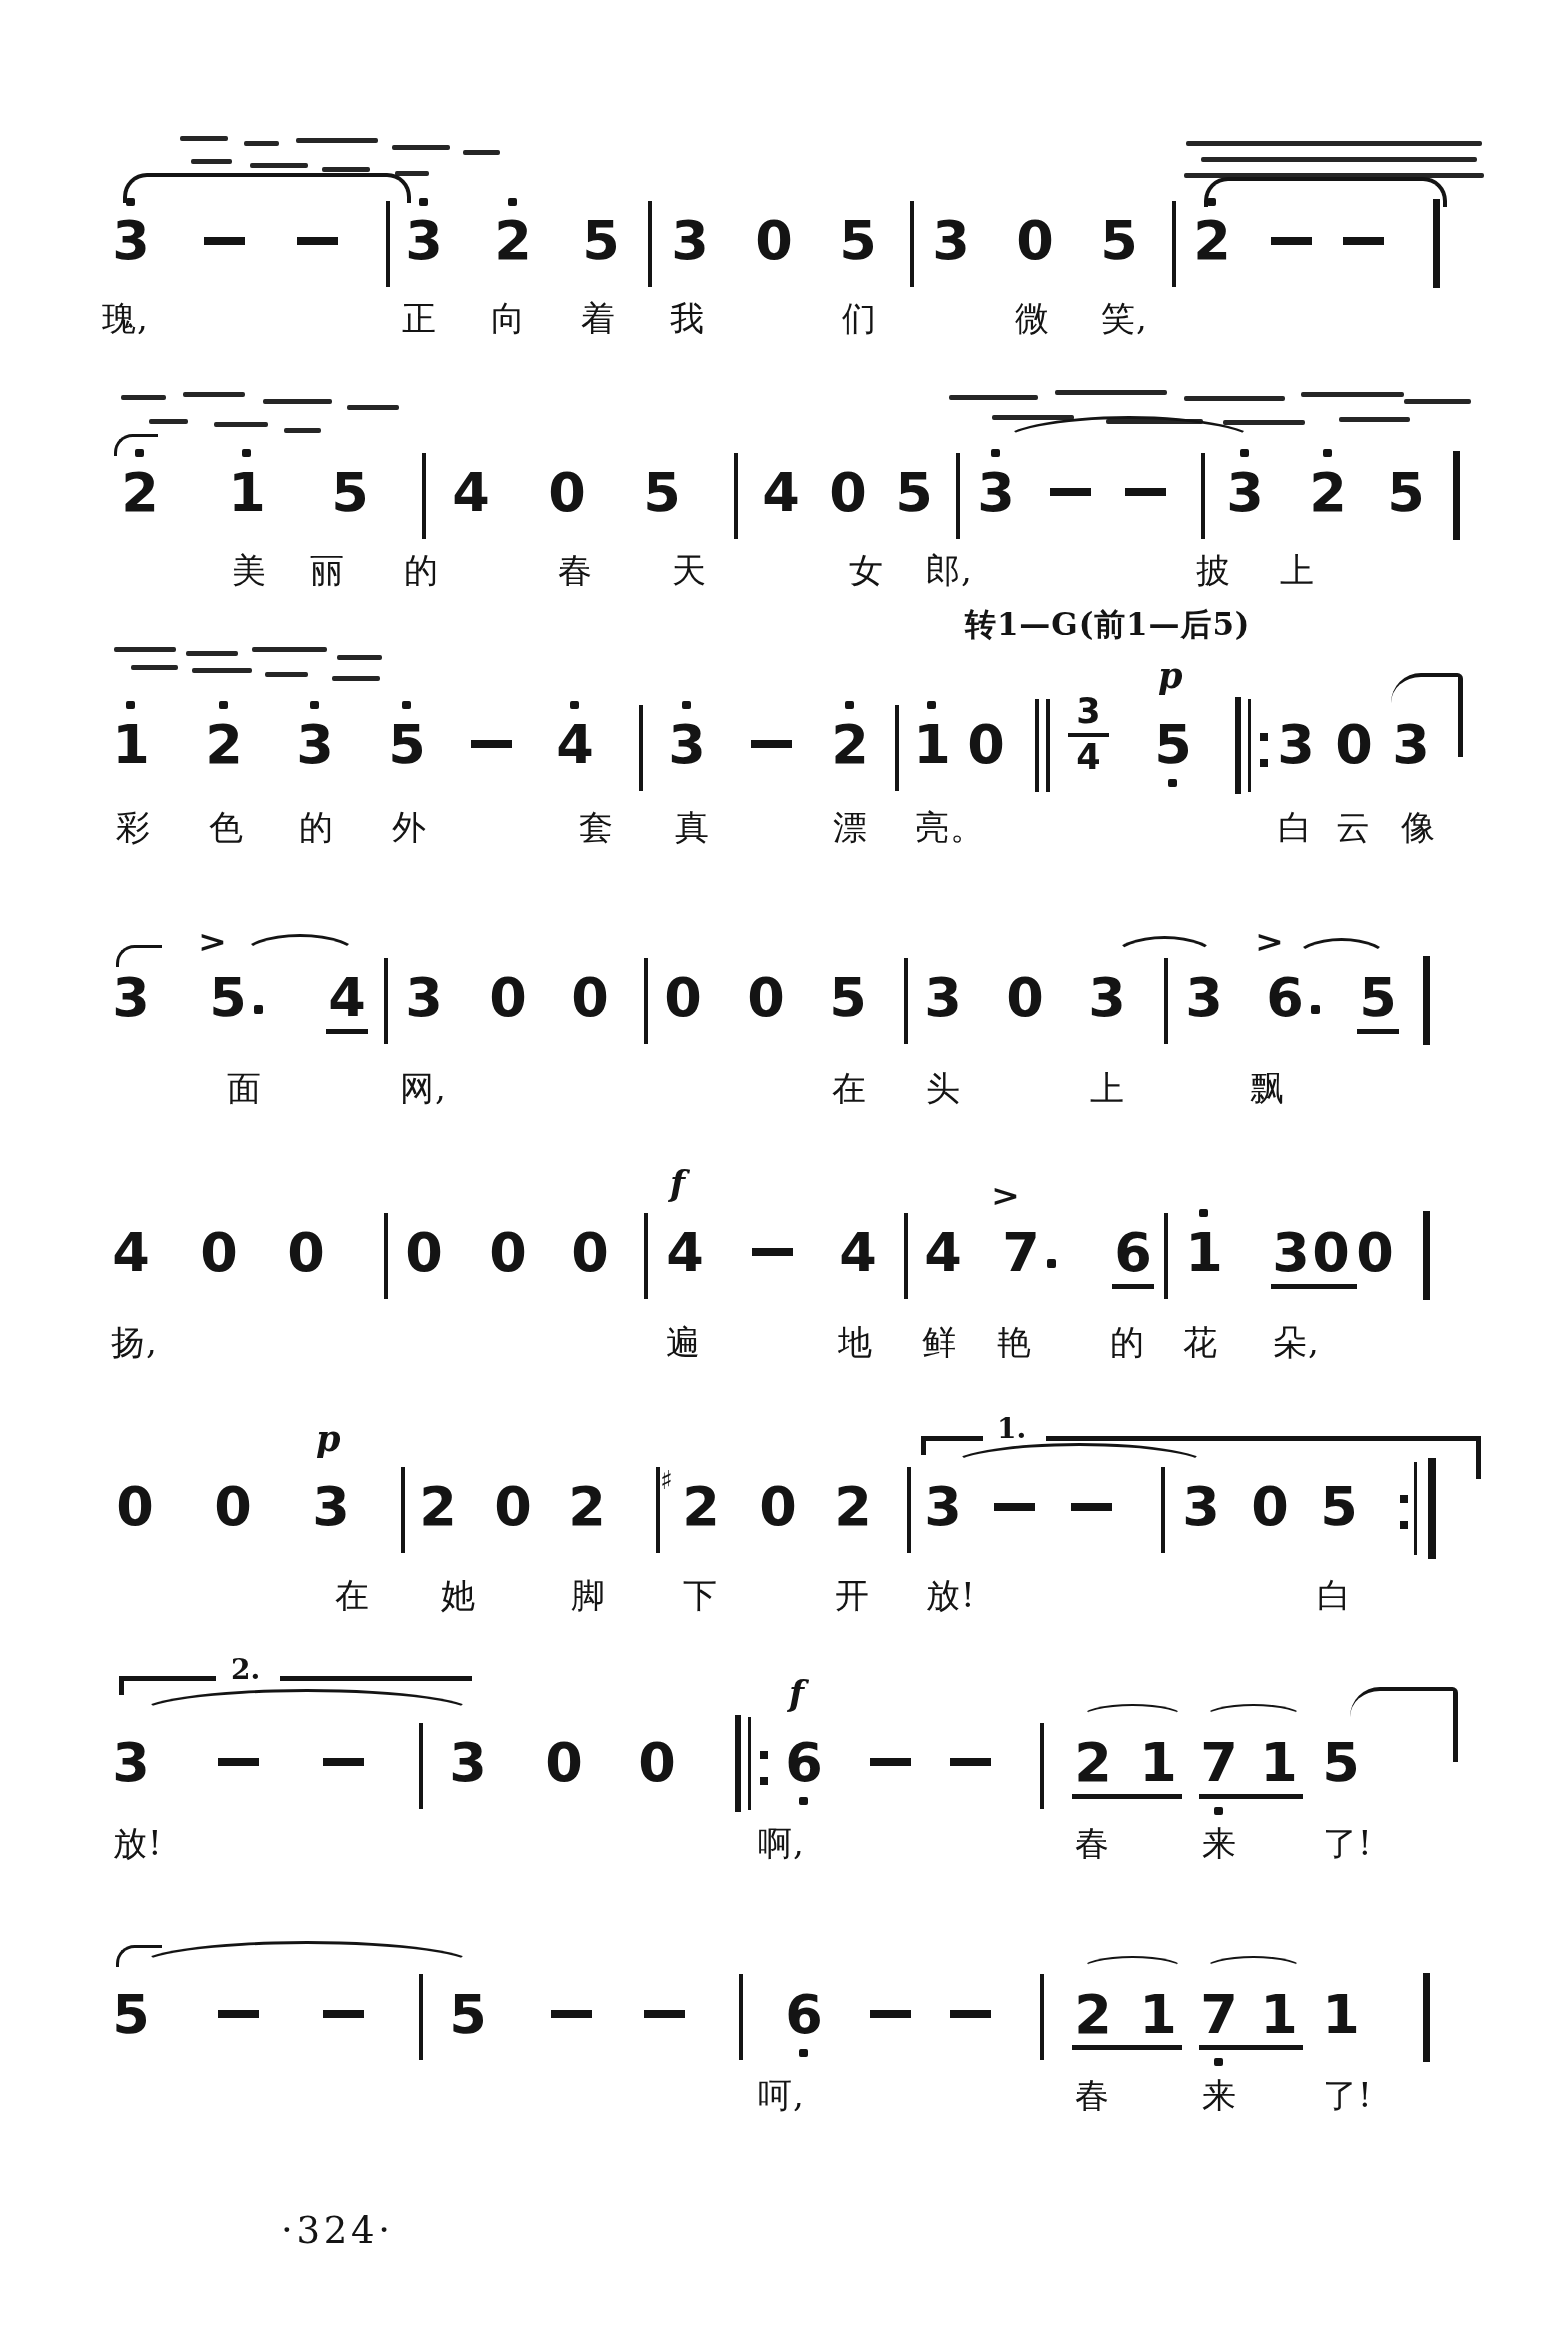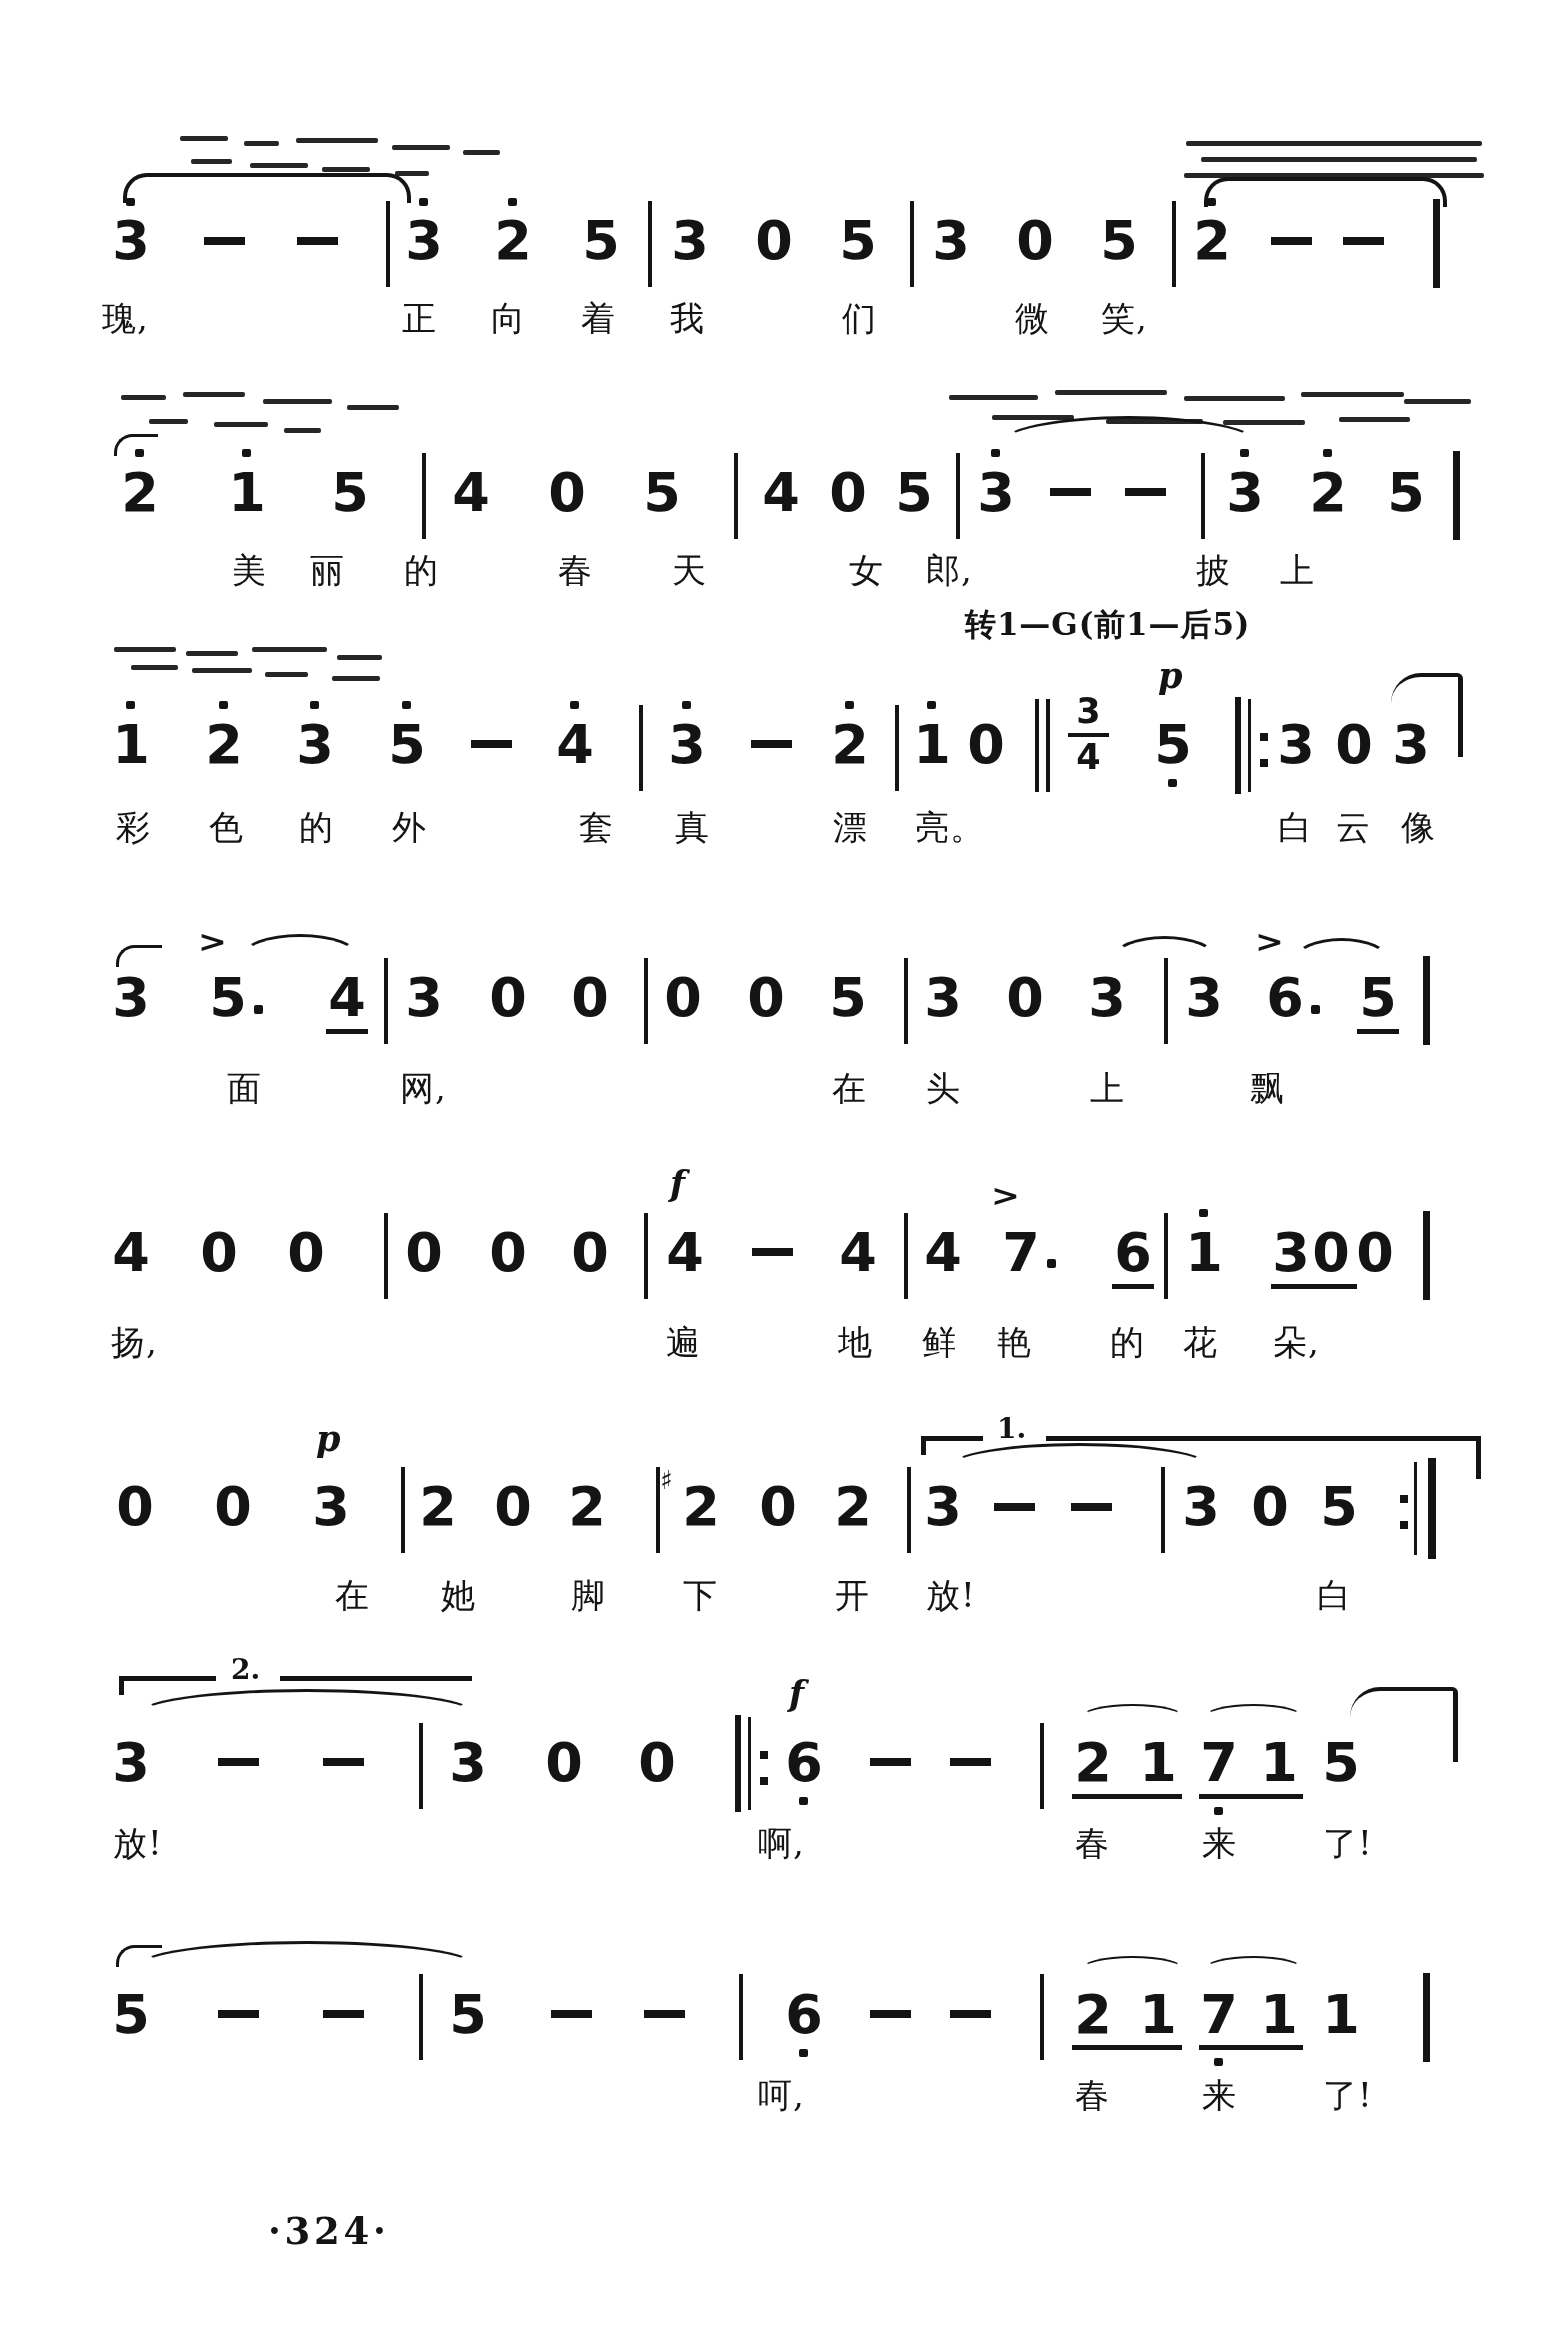--- a/index.html
+++ b/index.html
@@ -33,21 +33,21 @@
   .arc-hl{position:absolute;border-top:3.7px solid var(--ink);border-left:3.7px solid var(--ink);
           border-radius:18.6px 0 0 0;}
   .vseg{position:absolute;height:4.7px;background:var(--ink);}
   .vtick{position:absolute;width:4.7px;background:var(--ink);}
   .vlabel{position:absolute;font-size:28px;font-weight:bold;line-height:28px;font-family:"DejaVu Serif",serif;}
   .lyr{position:absolute;font-family:"DejaVu Serif",serif;font-size:34px;line-height:37px;
        white-space:nowrap;letter-spacing:0.9px;}
   .artifact{position:absolute;height:4.7px;background:var(--ink);opacity:.92;border-radius:1.9px;}
   .annot{position:absolute;left:965px;top:604px;font-size:31px;font-weight:bold;
          font-family:"DejaVu Serif",serif;letter-spacing:0.9px;white-space:nowrap;}
-  .pagenum{position:absolute;left:268px;top:2209px;font-size:37px;font-weight:bold;
+  .pagenum{position:absolute;left:281px;top:2209px;font-size:37px;font-weight:normal;
            font-family:"DejaVu Serif",serif;letter-spacing:3.7px;}
 </style>
 </head>
 <body>
 
 <div class="page">
   <div id="score">
       <div class="num" style="left: 131px; top: 214px;">3</div>
       <div class="odot" style="left: 131px; top: 198px;"></div>
       <div class="dash" style="left: 224px; top: 237px;"></div>

